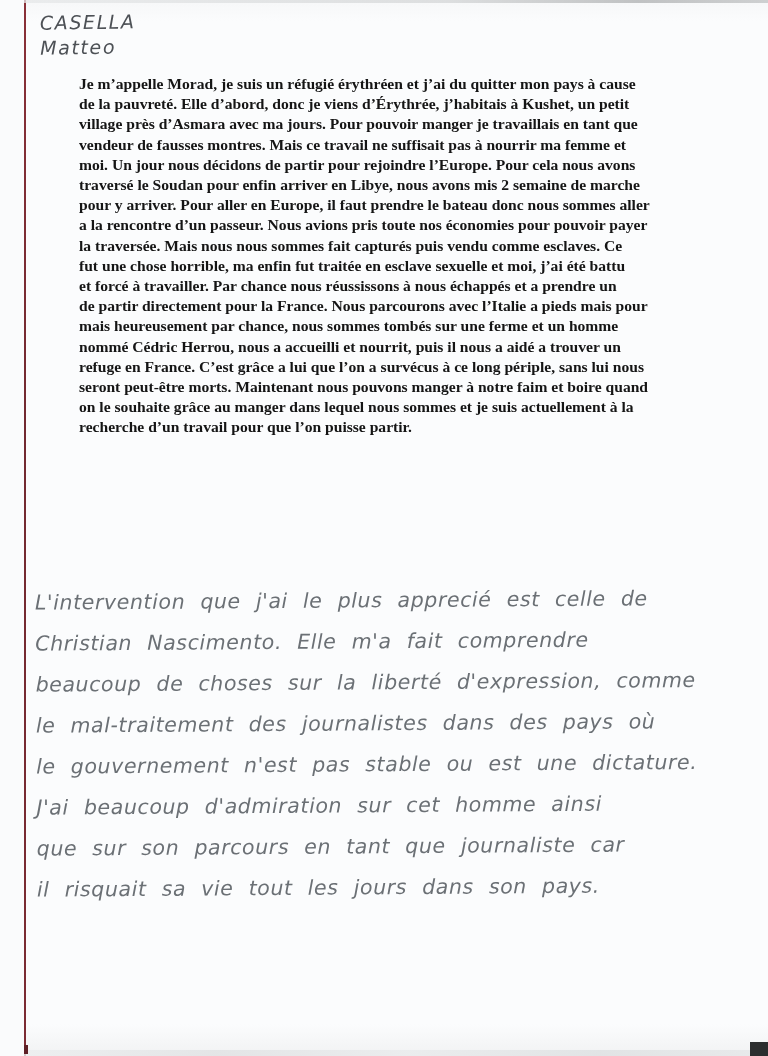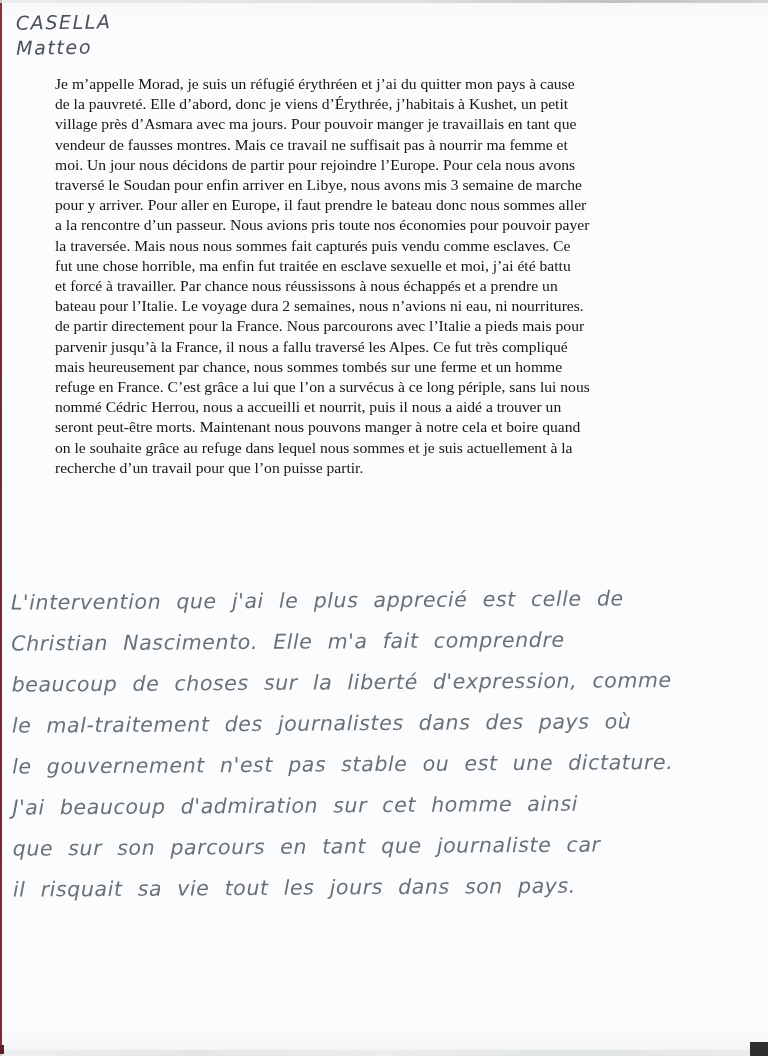--- a/index.html
+++ b/index.html
@@ -4,21 +4,21 @@
 <style>
   html, body { margin:0; padding:0; }
   body {
     width:768px; height:1056px;
     background:#fafbfc;
     position:relative;
     overflow:hidden;
     font-family:"Liberation Serif", serif;
   }
   .page { position:absolute; inset:0; background:
-      linear-gradient(180deg, #f6f7f8 0%, #fbfcfd 2%, #fbfcfd 97%, #f1f2f3 100%);
+      linear-gradient(180deg, #f6f7f8 0%, #fbfcfd 2%, #fbfcfd 97%, #f1f2f3 100%); margin-left: 24px;
   }
   
   .edge-left {
     position:absolute; left:0; top:0; width:2px; height:1056px;
     background:linear-gradient(180deg,#8a3038 0%, #722930 40%, #7c2b33 100%);
   }
   .edge-top {
     position:absolute; top:0; left:0; width:768px; height:3px;
     background:linear-gradient(90deg, #e6e8e9 0%, #d4d6d7 55%, #aeb0b1 80%, #c4c6c7 100%);
     opacity:.75;
@@ -45,21 +45,21 @@
     font-size:19px; line-height:25px; letter-spacing:1.6px;
     transform:rotate(-0.8deg);
   }
   
   .essay {
     position:absolute; top:74px; left:55px; width:668px;
     font-family:"Liberation Serif", serif;
     font-size:15.6px; line-height:20.2px;
     color:#151515;
   }
-  .essay-line { white-space:nowrap; }
+  .essay-line { white-space:nowrap;font-weight:bold; }
   
   .hand {
     position:absolute; top:580px; left:12px; width:750px;
     font-family:"DejaVu Sans", sans-serif;
     font-style:italic;
     color:#6b7075;
     font-size:20.5px; line-height:41px;
     letter-spacing:0.6px; word-spacing:8px;
     transform:rotate(-0.4deg);
   }
@@ -74,34 +74,32 @@
     <div>CASELLA</div>
     <div>Matteo</div>
   </div>
 
   <div class="essay">
     <div class="essay-line">Je m’appelle Morad, je suis un réfugié érythréen et j’ai du quitter mon pays à cause</div>
     <div class="essay-line">de la pauvreté. Elle d’abord, donc je viens d’Érythrée, j’habitais à Kushet, un petit</div>
     <div class="essay-line">village près d’Asmara avec ma jours. Pour pouvoir manger je travaillais en tant que</div>
     <div class="essay-line">vendeur de fausses montres. Mais ce travail ne suffisait pas à nourrir ma femme et</div>
     <div class="essay-line">moi. Un jour nous décidons de partir pour rejoindre l’Europe. Pour cela nous avons</div>
-    <div class="essay-line">traversé le Soudan pour enfin arriver en Libye, nous avons mis 3 semaine de marche</div>
+    <div class="essay-line">traversé le Soudan pour enfin arriver en Libye, nous avons mis 2 semaine de marche</div>
     <div class="essay-line">pour y arriver. Pour aller en Europe, il faut prendre le bateau donc nous sommes aller</div>
     <div class="essay-line">a la rencontre d’un passeur. Nous avions pris toute nos économies pour pouvoir payer</div>
     <div class="essay-line">la traversée. Mais  nous nous sommes fait capturés puis vendu comme esclaves. Ce</div>
     <div class="essay-line">fut une chose horrible, ma enfin fut traitée en esclave sexuelle et moi, j’ai été battu</div>
     <div class="essay-line">et forcé à travailler. Par chance nous réussissons à nous échappés et a prendre un</div>
-    <div class="essay-line">bateau pour l’Italie. Le voyage dura 2 semaines, nous n’avions ni eau, ni nourritures.</div>
     <div class="essay-line">de partir directement pour la France. Nous parcourons avec l’Italie a pieds mais pour</div>
-    <div class="essay-line">parvenir jusqu’à la France, il nous a fallu traversé les Alpes. Ce fut très compliqué</div>
     <div class="essay-line">mais heureusement par chance, nous sommes tombés sur une ferme et un homme</div>
+    <div class="essay-line">nommé Cédric Herrou, nous a accueilli et nourrit, puis il nous a aidé a trouver un</div>
     <div class="essay-line">refuge en France. C’est grâce a lui que l’on a survécus à ce long périple, sans lui nous</div>
-    <div class="essay-line">nommé Cédric Herrou, nous a accueilli et nourrit, puis il nous a aidé a trouver un</div>
-    <div class="essay-line">seront peut-être morts. Maintenant nous pouvons manger à notre cela et boire quand</div>
-    <div class="essay-line">on le souhaite grâce au refuge dans lequel nous sommes et je suis actuellement à la</div>
+    <div class="essay-line">seront peut-être morts. Maintenant nous pouvons manger à notre faim et boire quand</div>
+    <div class="essay-line">on le souhaite grâce au manger dans lequel nous sommes et je suis actuellement à la</div>
     <div class="essay-line">recherche d’un travail pour que l’on puisse partir.</div>
   </div>
 
   <div class="hand">
     <div class="hand-line">L'intervention que j'ai le plus apprecié  est celle de</div>
     <div class="hand-line">Christian Nascimento. Elle m'a fait comprendre</div>
     <div class="hand-line">beaucoup de choses sur la liberté d'expression, comme</div>
     <div class="hand-line">le mal-traitement des journalistes dans des pays où</div>
     <div class="hand-line">le gouvernement n'est pas stable ou est une dictature.</div>
     <div class="hand-line">J'ai beaucoup d'admiration sur cet homme ainsi</div>

